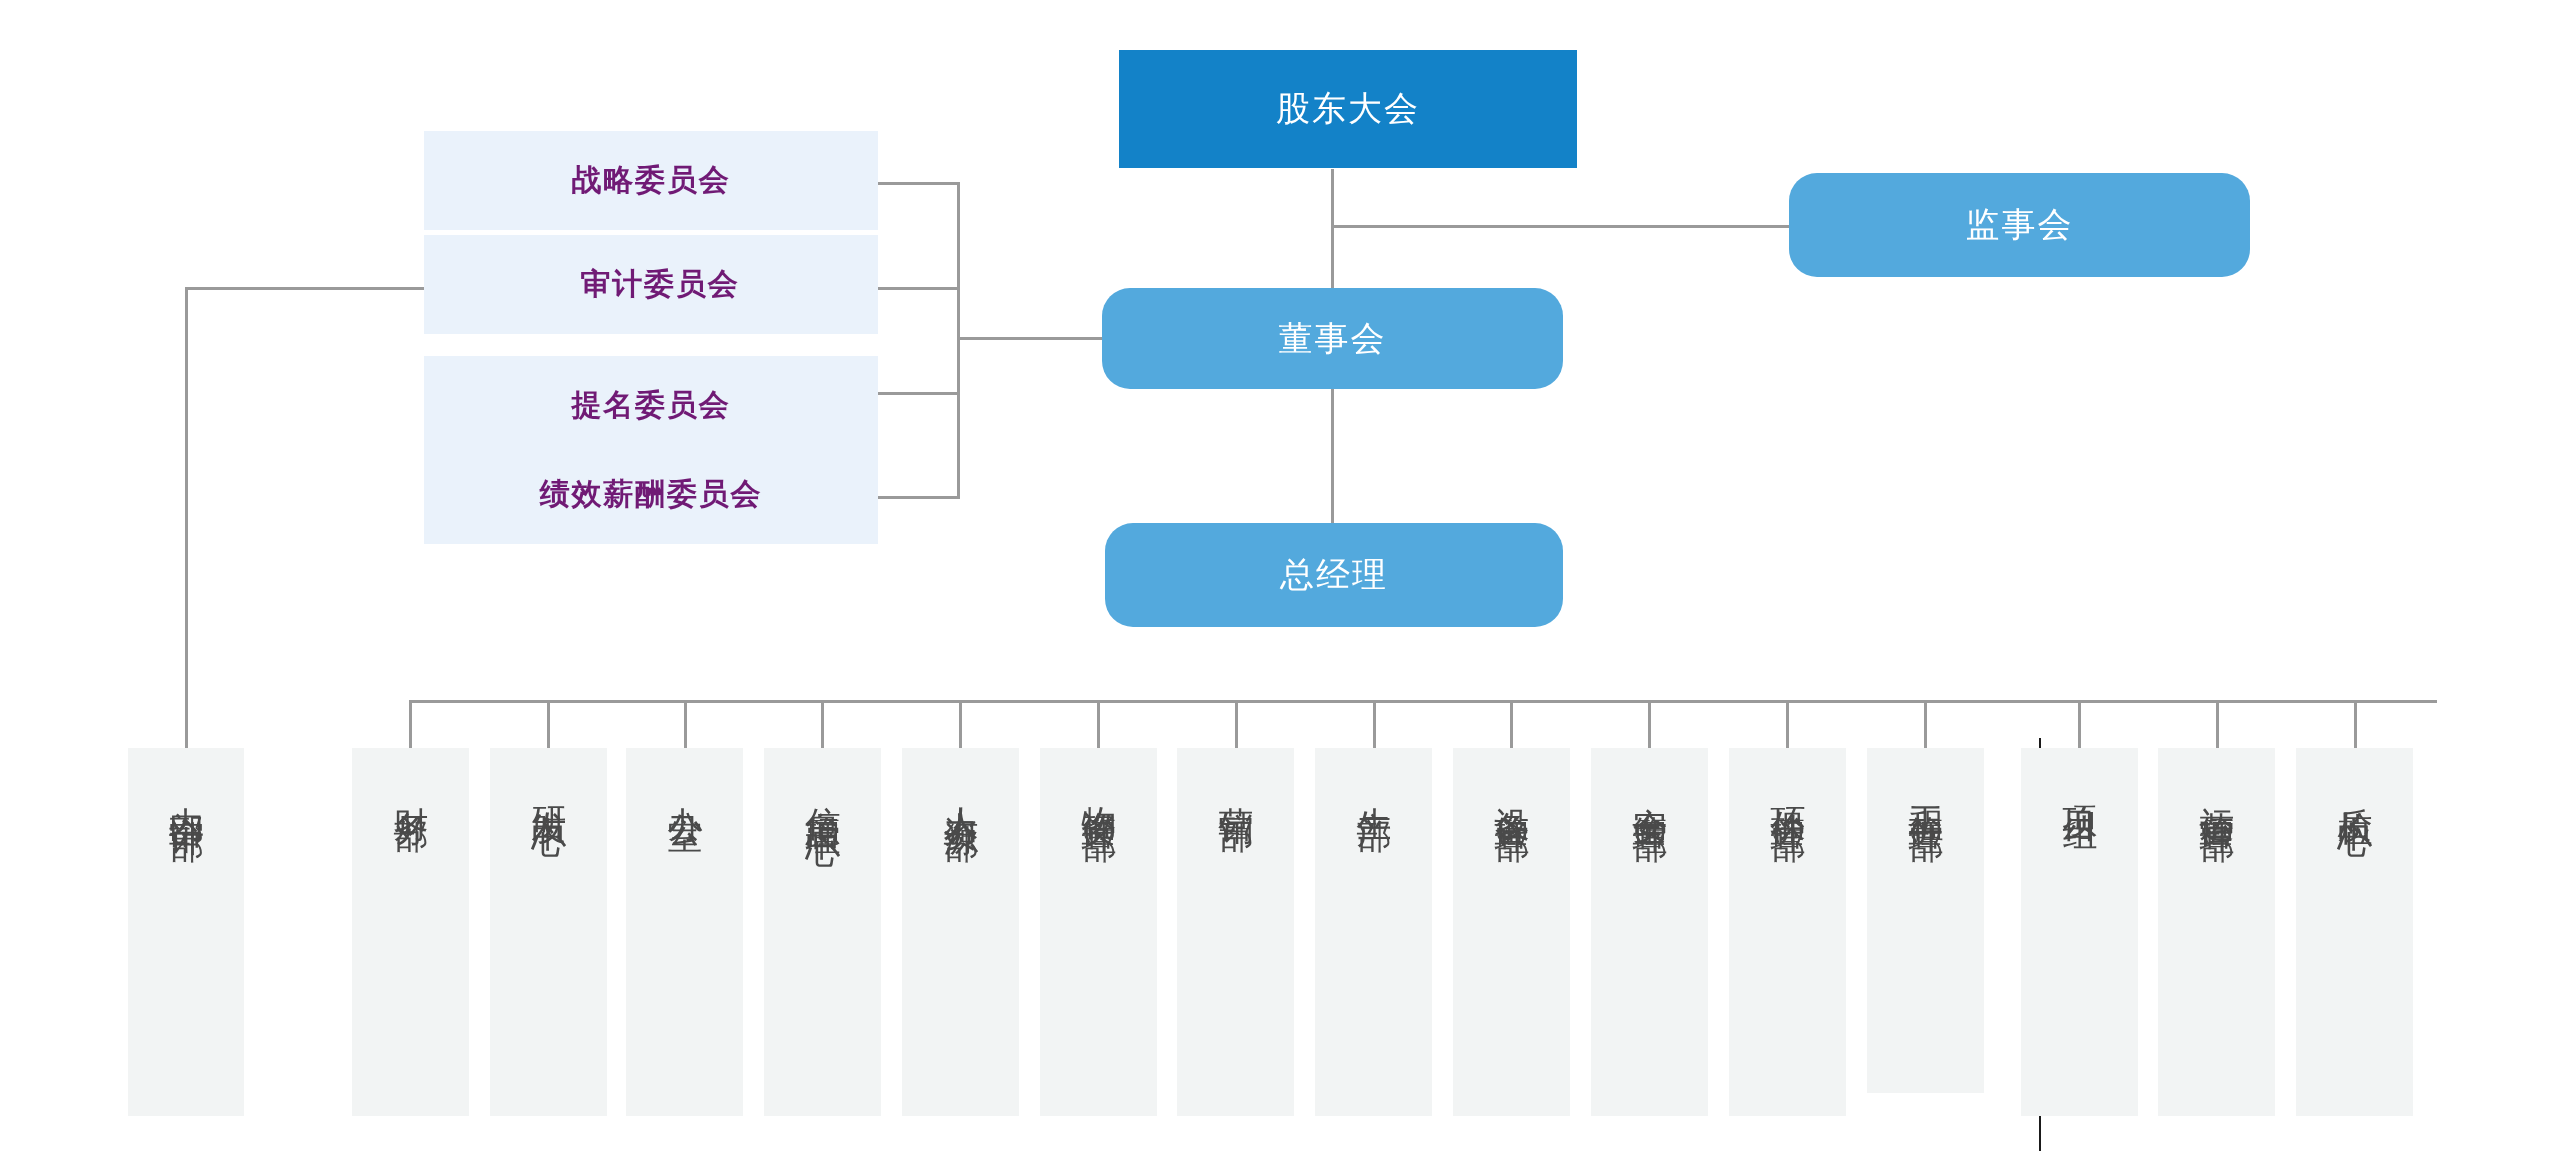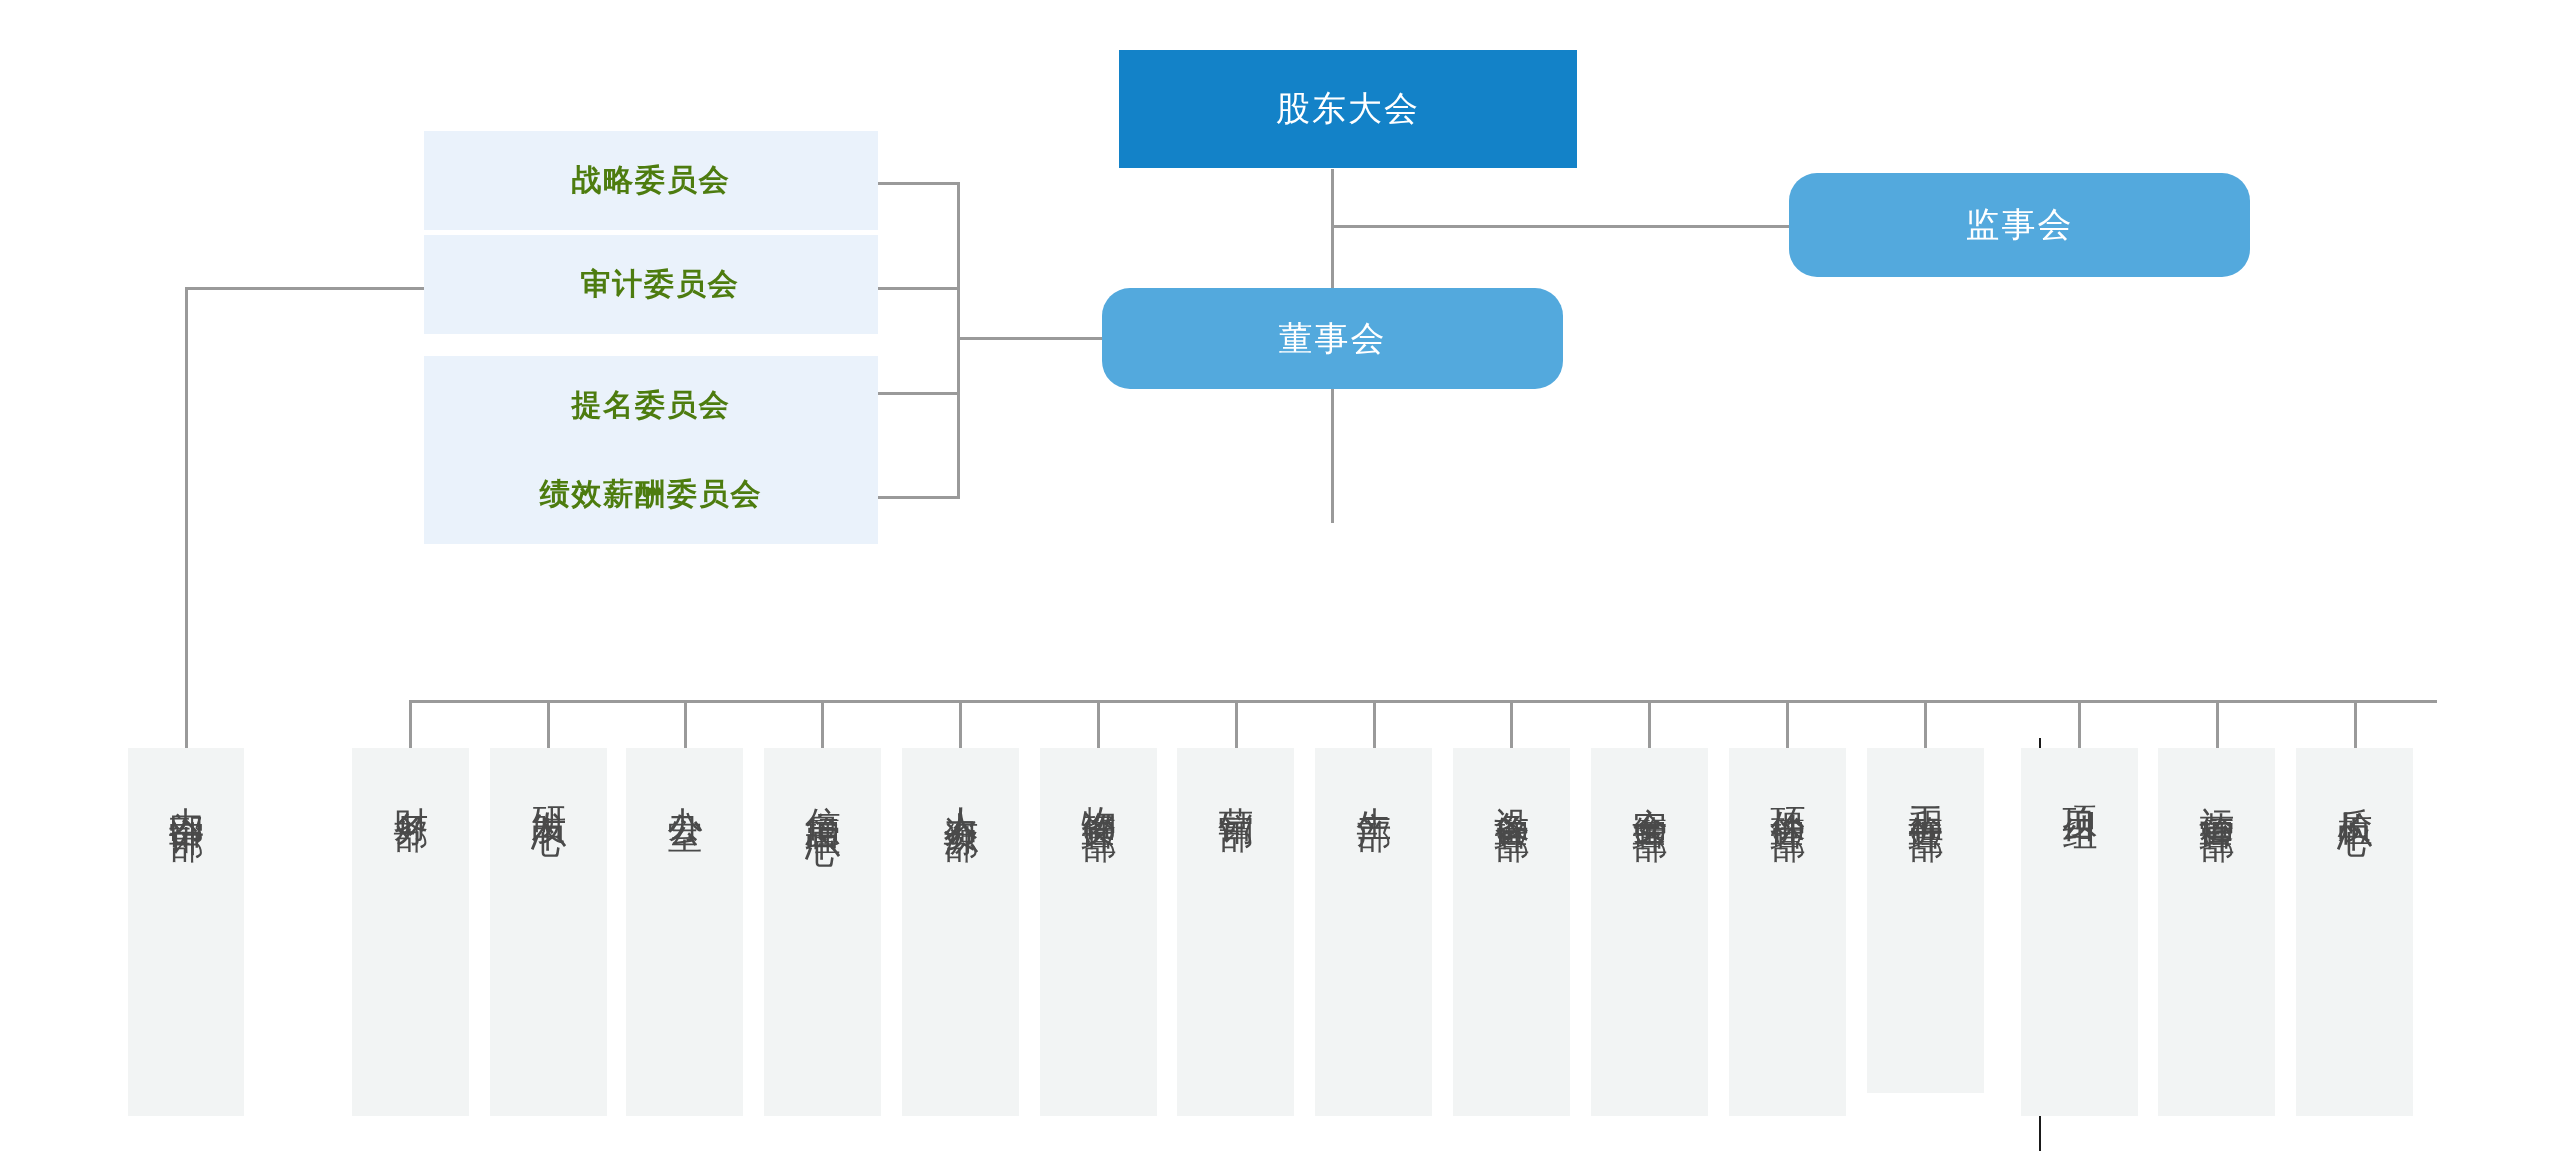--- a/index.html
+++ b/index.html
@@ -25,21 +25,21 @@
   }
   .node-primary{
     background:#1382c8;color:#ffffff;
     font-size:34px;font-weight:400;
   }
   .node-secondary{
     background:#53a9dd;color:#ffffff;
     font-size:34px;font-weight:400;border-radius:28px;
   }
   .node-committee{
-    background:#eaf2fb;color:#4d7c0f;
+    background:#eaf2fb;color:#701a75;
     font-size:30px;font-weight:700;
   }
 
   
   .dept{
     position:absolute;
     background:#f2f4f4;
     box-sizing:border-box;
     display:flex;align-items:flex-start;justify-content:center;
     padding-top:31px;
@@ -106,20 +106,23 @@
   </div>
 
   <div class="node node-secondary" style="left:1789px;top:173px;width:461px;height:104px;">
     <span>监事会</span>
   </div>
 
   <div class="node node-secondary" style="left:1102px;top:288px;width:461px;height:101px;">
     <span>董事会</span>
   </div>
 
+  <div class="node node-secondary" style="left:1105px;top:523px;width:458px;height:104px;">
+    <span>总经理</span>
+  </div>
 
   <div id="committees">
       <div class="node node-committee" style="left: 424px; top: 131px; width: 454px; height: 99px;">
         <span>战略委员会</span>
       </div>
       <div class="node node-committee" style="left: 424px; top: 235px; width: 454px; height: 99px; padding-left: 18px;">
         <span>审计委员会</span>
       </div>
       <div class="node node-committee" style="left: 424px; top: 356px; width: 454px; height: 99px;">
         <span>提名委员会</span>

